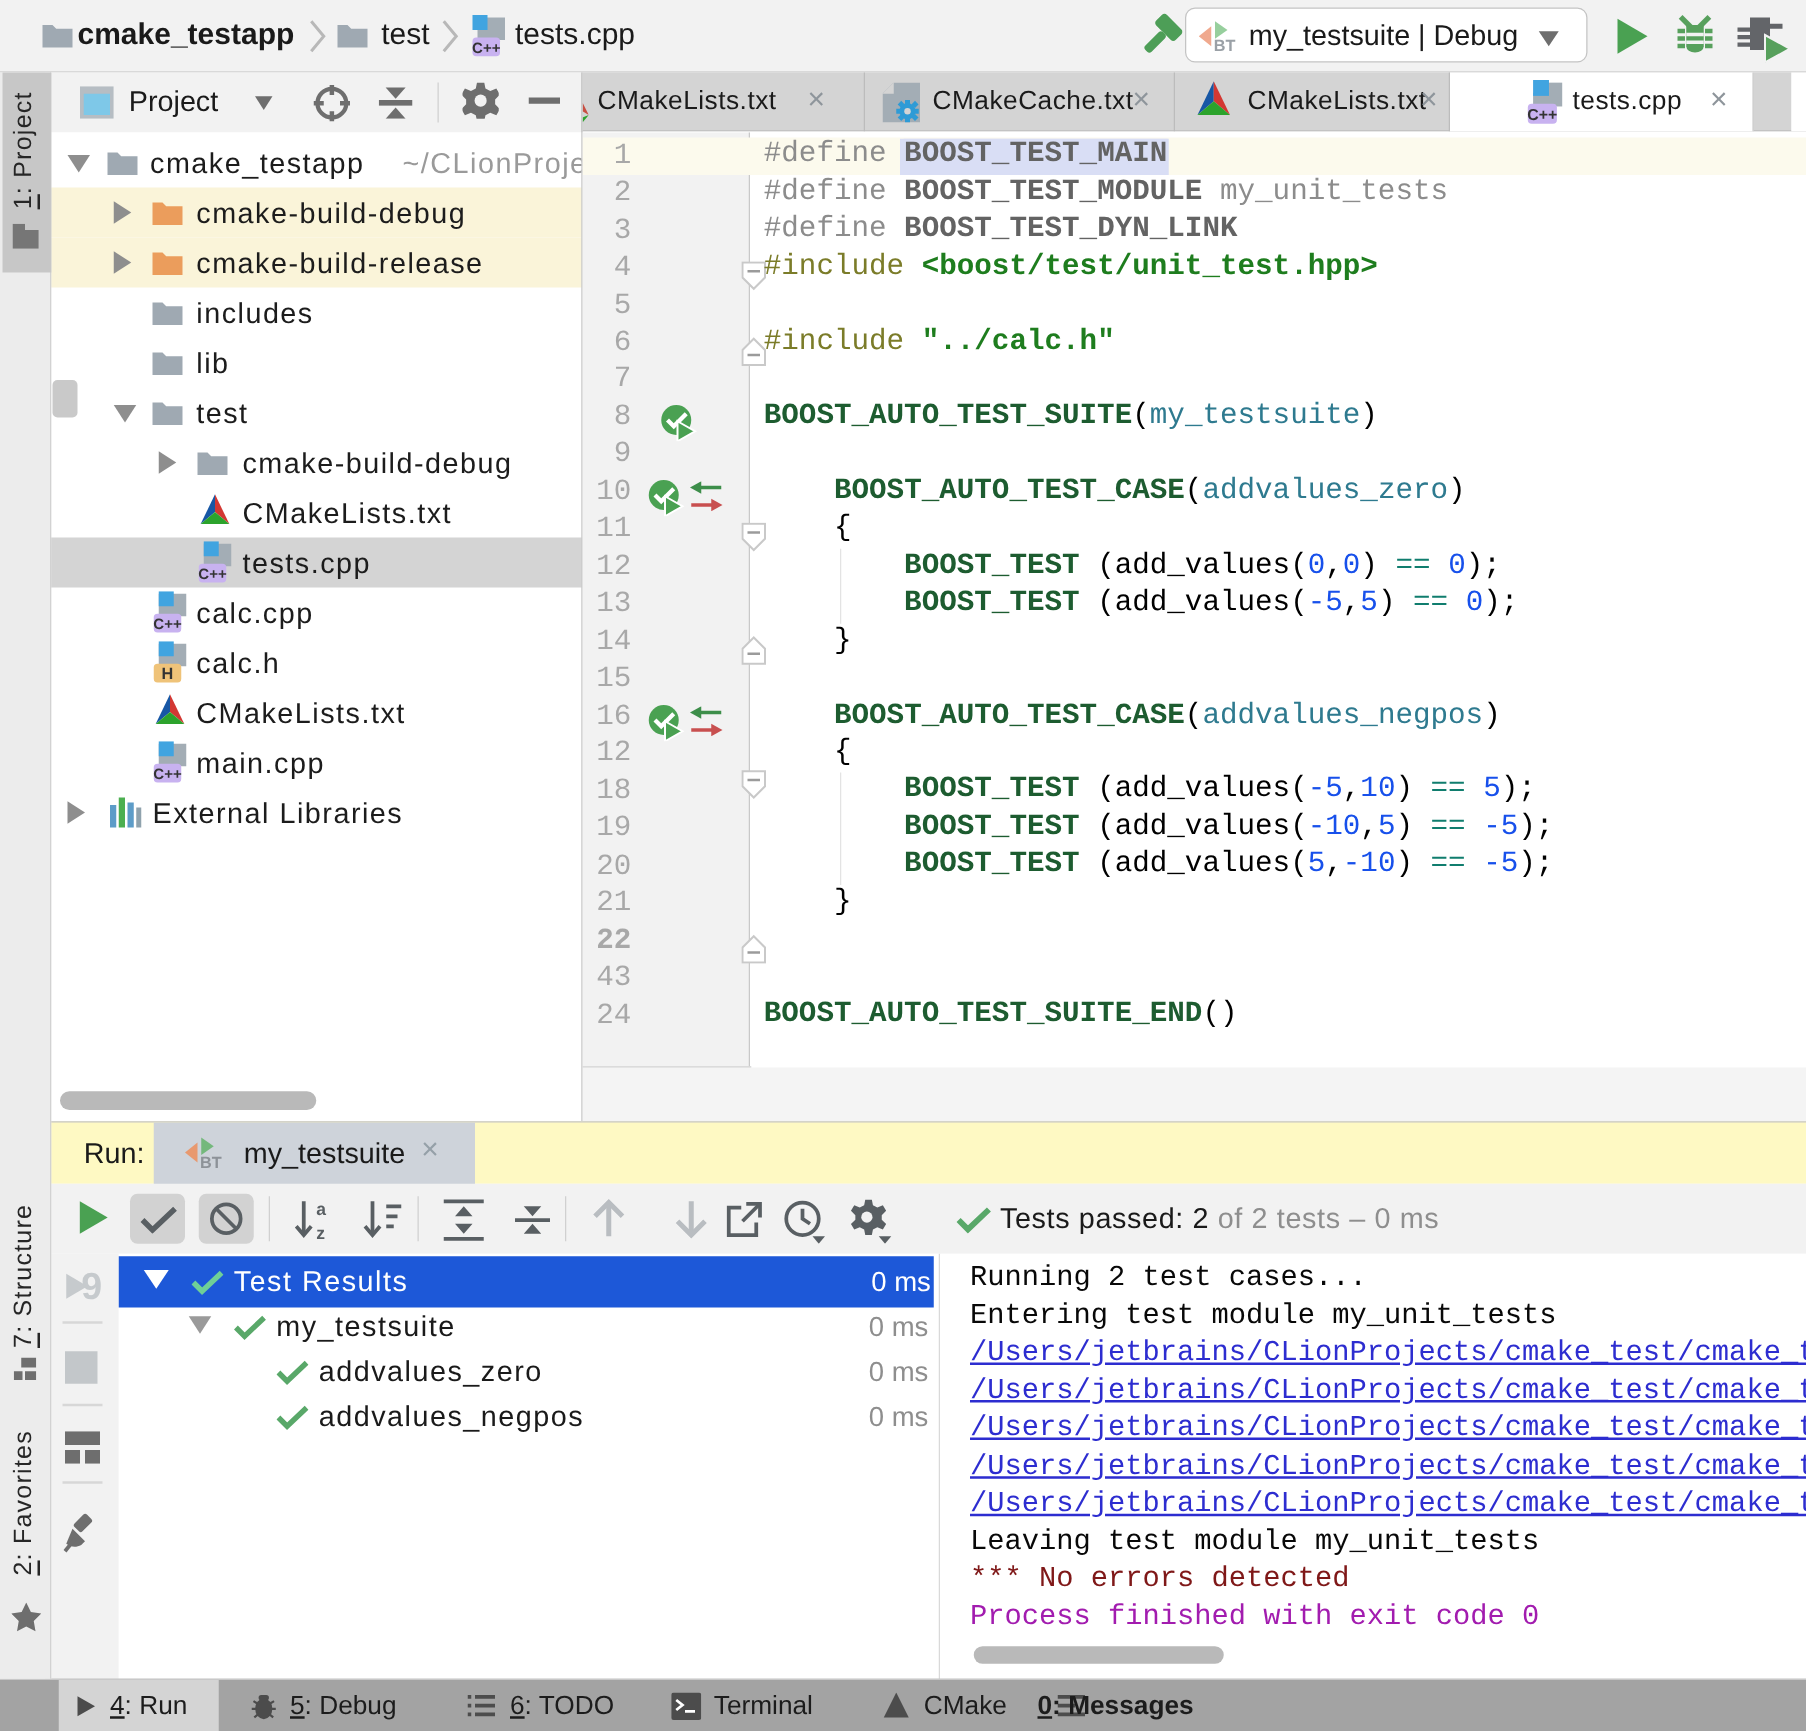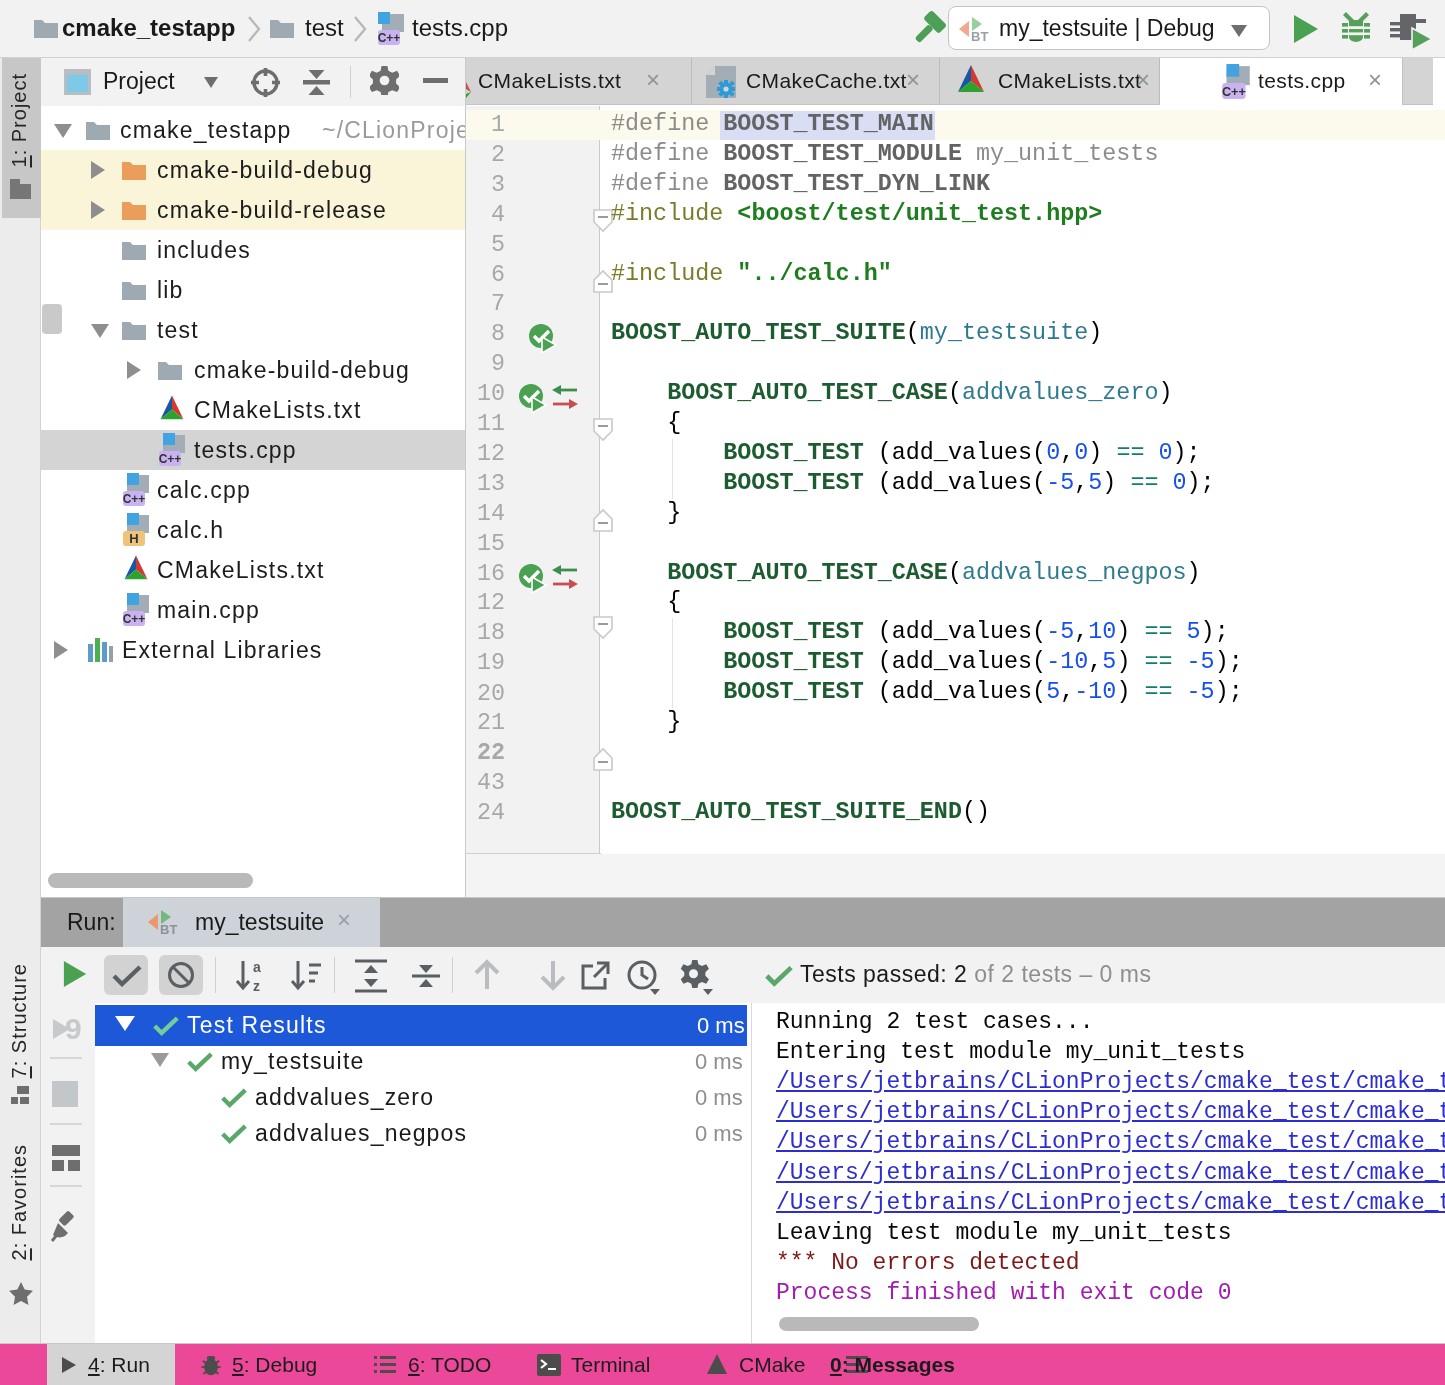--- a/index.html
+++ b/index.html
@@ -37,29 +37,29 @@
 .gb { color:#636363; font-weight:bold; }
 .s { color:#1e7d1e; font-weight:bold; }
 .m { color:#1d5c30; font-weight:bold; }
 .a { color:#2e7a8f; }
 .n { color:#1750eb; }
 .o { color:#107d6e; }
 .hl { background:#d9def5; }
 #editstrip { left:466px; top:854px; width:979px; height:43px; background:#f4f4f4; }
 #gutend { left:466px; top:853px; width:135px; height:1px; background:#d0d0d0; }
 
-#runheader { left:36px; top:897px; width:1409px; height:50px; background:#a3a3a3; border-top:1px solid #c6c6c6;text-align:right; }
+#runheader { left:36px; top:897px; width:1409px; height:50px; background:#fef9c3; border-top:1px solid #c6c6c6;text-align:right; }
 #runtoolbar { left:36px; top:947px; width:1409px; height:56px; background:#f2f2f2; }
 #runleft { left:36px; top:1003px; width:59px; height:340px; background:#f2f2f2; }
 #ttree { left:95px; top:1003px; width:657px; height:340px; background:#fff; border-right:1px solid #d9d9d9; }
 #console { left:753px; top:1003px; width:692px; height:340px; background:#fff; overflow:hidden; }
 .conline { position:absolute; left:23px; font-family:"Liberation Mono", monospace; font-size:23px; white-space:pre; color:#080808; }
 .blue-link { color:#2d2dd0; text-decoration:underline; }
 
-#statusbar { left:0; top:1343px; width:1445px; height:42px; background:#ec4899; border-top:1px solid #c8c8c8; }
+#statusbar { left:0; top:1343px; width:1445px; height:42px; background:#a3a3a3; border-top:1px solid #c8c8c8; }
 .sbitem { position:absolute; top:9px; font-size:21px; color:#1c1c1c; }
 .und { text-decoration:underline; }
 </style>
 </head>
 <body>
 
 <div id="crumb" class="abs">
   <svg class="abs" style="left:33px;top:17px" width="26" height="22" viewBox="0 0 26 22">
       <path fill="#9fa9b2" d="M1 3 h8 l3 3 h13 v15 h-24 z"></path>
     </svg>

